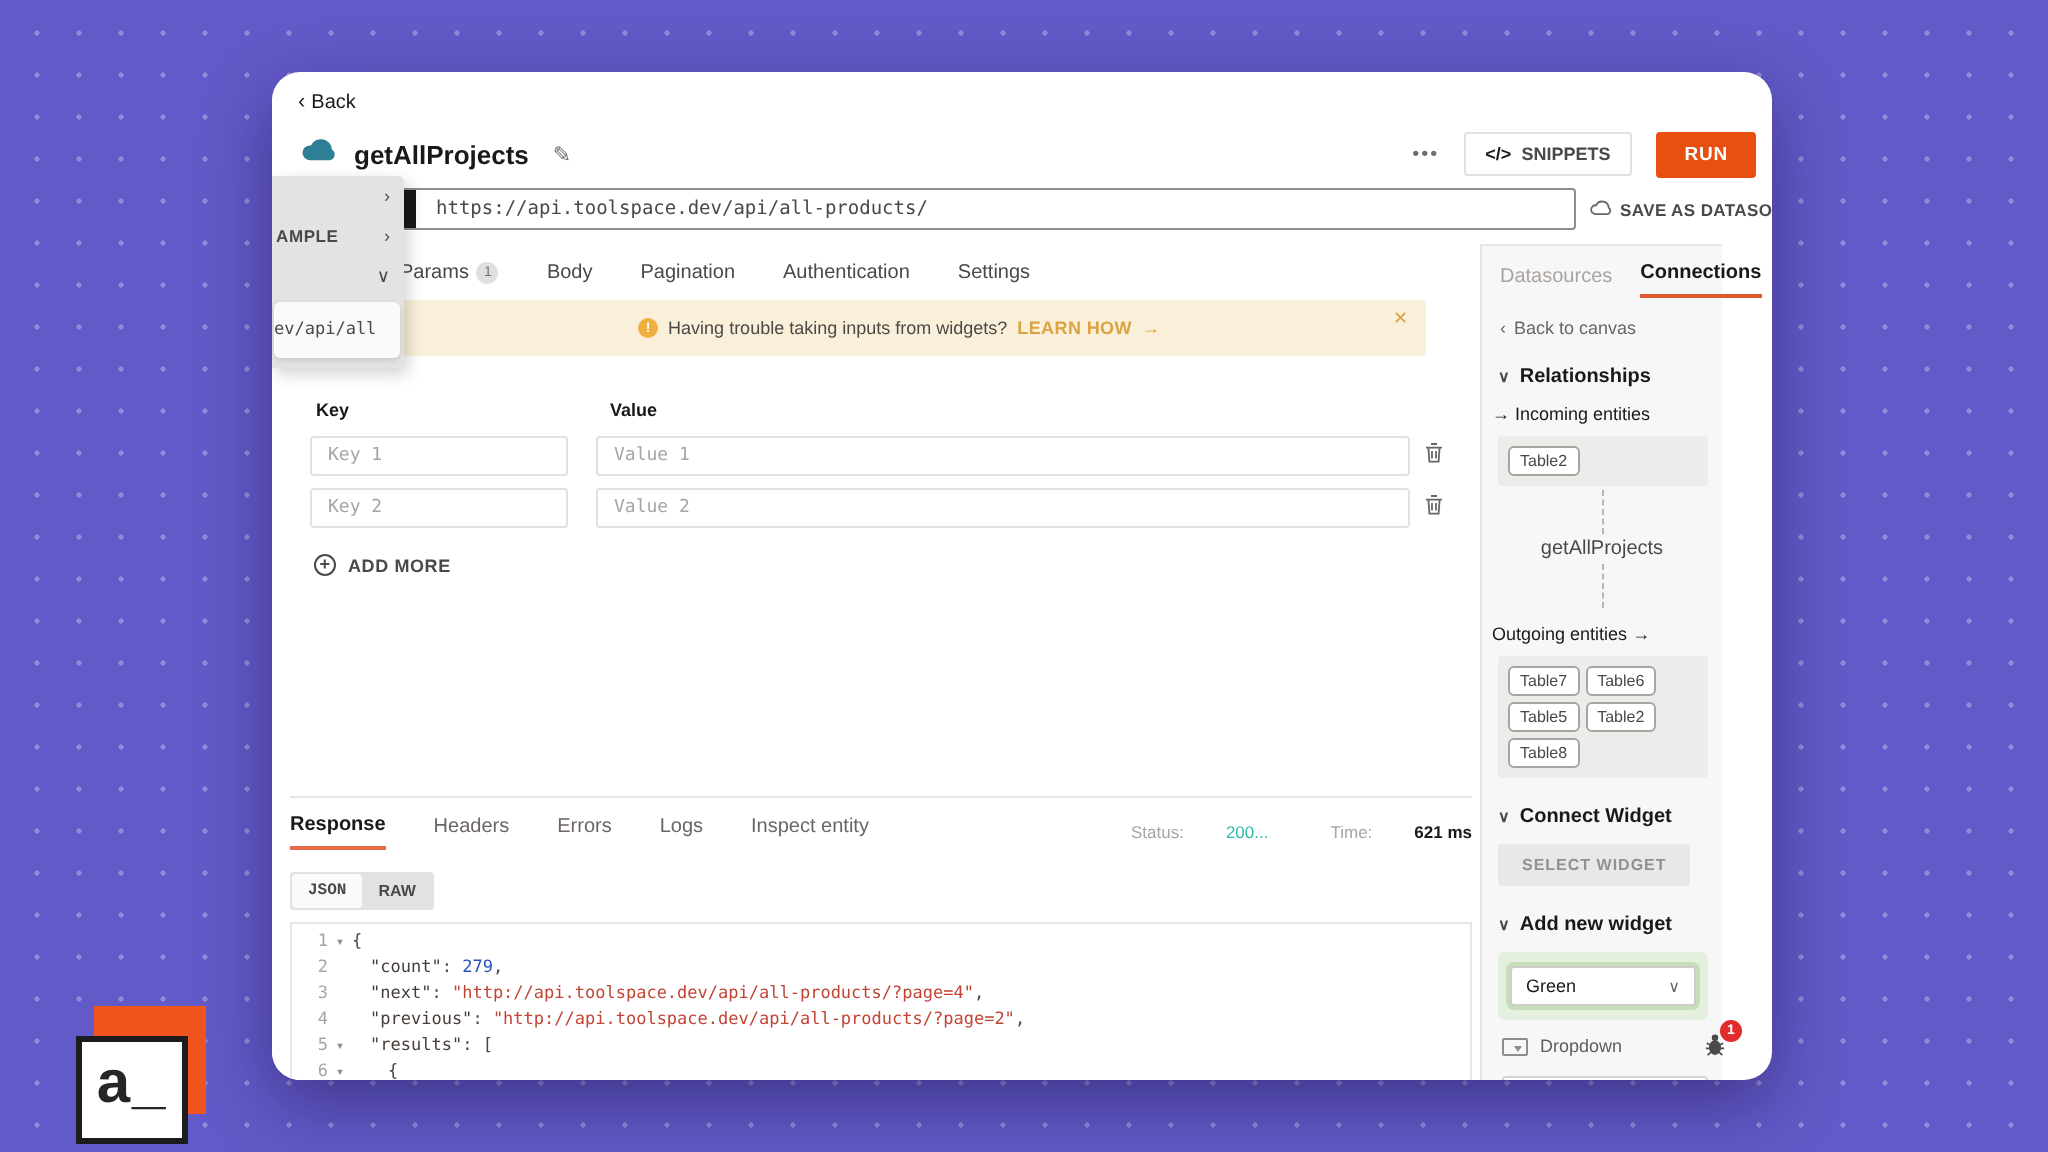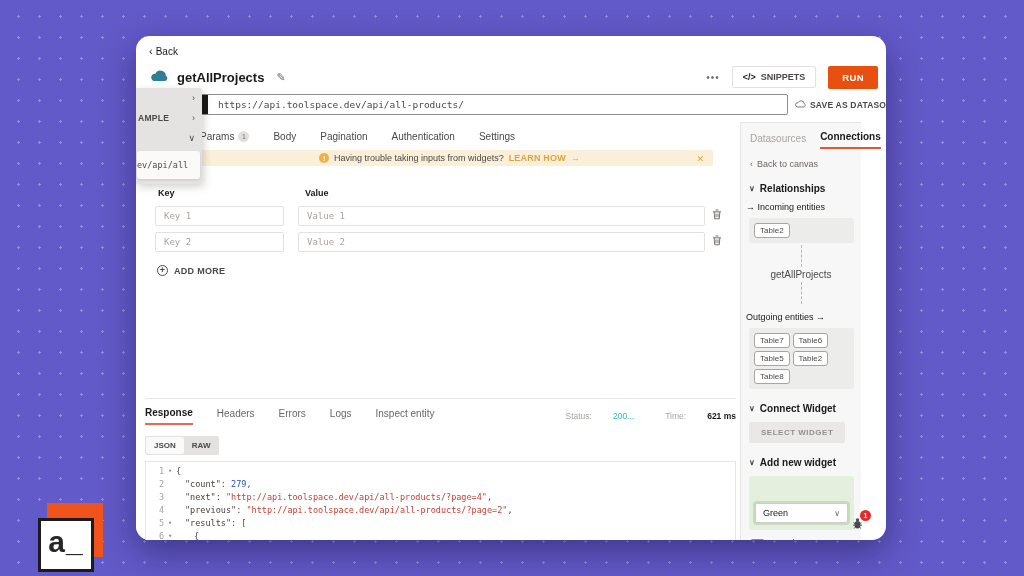--- a/index.html
+++ b/index.html
@@ -55,21 +55,21 @@
   .flyout-item span { font-family:"DejaVu Sans Mono", monospace; font-size:8.5px; color:#4b4848; }
 
   
   .main-col { position:absolute; left:0; top:86px; width:604px; height:418px; background:#fff; }
   .request-tabs { display:flex; align-items:center; gap:24px; padding:8px 0 8px 64px; height:28px; }
   .request-tabs .tab { font-size:10px; color:#4b4848; cursor:pointer; display:flex; align-items:center; gap:4px; }
   .tab-badge { width:11px; height:11px; border-radius:50%; background:#e2e0de; color:#716e6c;
     font-size:7px; display:flex; align-items:center; justify-content:center; }
 
   
-  .banner { margin-left:50px; width:527px; height:16px; background:#faf0da; border-radius:2px;
+  .banner { margin-left:50px; width:527px; height:28px; background:#faf0da; border-radius:2px;
     display:flex; align-items:center; font-size:9px; color:#4b4848; position:relative; }
   .banner-center { margin:0 auto; display:flex; align-items:center; gap:5px; }
   .banner-icon { width:10px; height:10px; border-radius:50%; background:#efaf41; color:#fff; font-size:7px;
     font-weight:700; display:flex; align-items:center; justify-content:center; }
   .banner-link { color:#dba440; font-weight:700; letter-spacing:.2px; cursor:pointer; }
   .banner-arrow { color:#dba440; }
   .banner-close { position:absolute; right:9px; top:4px; color:#dba440; font-size:9px; cursor:pointer; }
 
   
   .kv-head { display:flex; margin:22px 0 6px 22px; }
@@ -91,21 +91,21 @@
   .response-panel { position:absolute; left:9px; top:276px; width:591px; }
   .resp-tabs-row { display:flex; align-items:center; border-top:1px solid #e8e6e4; padding-top:8px; }
   .resp-tab { font-size:10px; color:#6b6663; margin-right:24px; cursor:pointer; padding-bottom:5px; }
   .resp-tab.active { color:#191919; font-weight:700; border-bottom:2px solid #e8684a; }
   .resp-meta { margin-left:auto; display:flex; align-items:center; gap:21px; font-size:8.5px; color:#a9a4a0; }
   .status-val { color:#2cbba6; }
   .time-val { color:#191919; font-weight:700; }
   .time-label { margin-left:10px; }
   .fmt-tabs { display:flex; margin-top:11px; background:#e4e2e0; width:max-content; border-radius:2px; padding:1px; }
   .fmt-tab { font-size:8px; font-weight:700; color:#4b4848; padding:4px 8px; border-radius:2px; cursor:pointer; }
-  .fmt-tab.active { background:#fafafa; }
+  .fmt-tab.active { background:#fafafa;font-family:Liberation Mono, monospace; }
   .code-area { margin-top:6px; border:1px solid #e8e6e4; background:#fff; height:118px; overflow:hidden;
     font-family:"DejaVu Sans Mono", monospace; font-size:8.5px; line-height:13px; padding-top:3px; cursor:text; }
   .code-line { display:flex; }
   .gutter { flex:0 0 18px; text-align:right; color:#a9a4a0; }
   .fold { flex:0 0 12px; text-align:center; color:#8f8d8b; font-size:7px; }
   .code-content { flex:1; white-space:pre-wrap; word-break:break-all; color:#4b4848; }
   .tk-k { color:#463c38; }
   .tk-s { color:#c14434; }
   .tk-n { color:#2a52be; }
   .tk-p { color:#4b4848; }
@@ -122,21 +122,21 @@
   .sb-sub { font-size:9px; color:#191919; margin:8px 0 0 5px; }
   .entity-box { margin:6px 7px 0 8px; background:#ececeb; border-radius:2px; padding:5px 5px; display:flex; flex-wrap:wrap; gap:3px; }
   .chip { background:#fff; border:1px solid #a9a4a0; border-radius:3px; font-size:8px; color:#4b4848;
     padding:2px 5px; cursor:pointer; }
   .connector { width:0; height:22px; border-left:1px dashed #b7b4b2; margin:2px auto 2px; }
   .node-label { text-align:center; font-size:10px; color:#4b4848; }
   .select-widget-btn { margin:8px 0 0 8px; background:#e9e8e7; border:none; border-radius:2px;
     font-size:8px; font-weight:700; color:#939090; letter-spacing:.5px; padding:6px 12px; cursor:pointer; }
   .green-box { margin:8px 7px 0 8px; background:#e4f0dd; border-radius:3px; padding:7px 6px; }
   .widget-select { background:#fff; border:1px solid #cfcdcb; box-shadow:0 0 0 2px rgba(125,180,100,.30);
-    border-radius:2px; height:20px; display:flex; align-items:center; padding:0 7px; cursor:pointer;margin-top:20px; }
+    border-radius:2px; height:20px; display:flex; align-items:center; padding:0 7px; cursor:pointer; }
   .widget-select .val { font-size:9px; color:#191919; }
   .widget-select .chev { margin-left:auto; font-size:8px; color:#6b6663; }
   .dropdown-row { display:flex; align-items:center; gap:6px; margin:8px 0 0 10px; font-size:9px; color:#5f5c5a; }
   .dd-icon { width:13px; height:9px; border:1px solid #8f8d8b; border-radius:1px; position:relative; }
   .dd-icon:after { content:""; position:absolute; right:2px; top:3px; border-left:2px solid transparent;
     border-right:2px solid transparent; border-top:3px solid #8f8d8b; }
   .chart-thumb { margin:10px 7px 0 10px; background:#fff; border:1px solid #d6d4d2; border-radius:2px; height:70px; padding:4px 2px 2px 2px; }
 
   .debug-fab { position:absolute; left:715px; top:480px; z-index:40; }
   .debug-badge { position:absolute; right:-7px; top:-6px; width:11px; height:11px; border-radius:50%;

